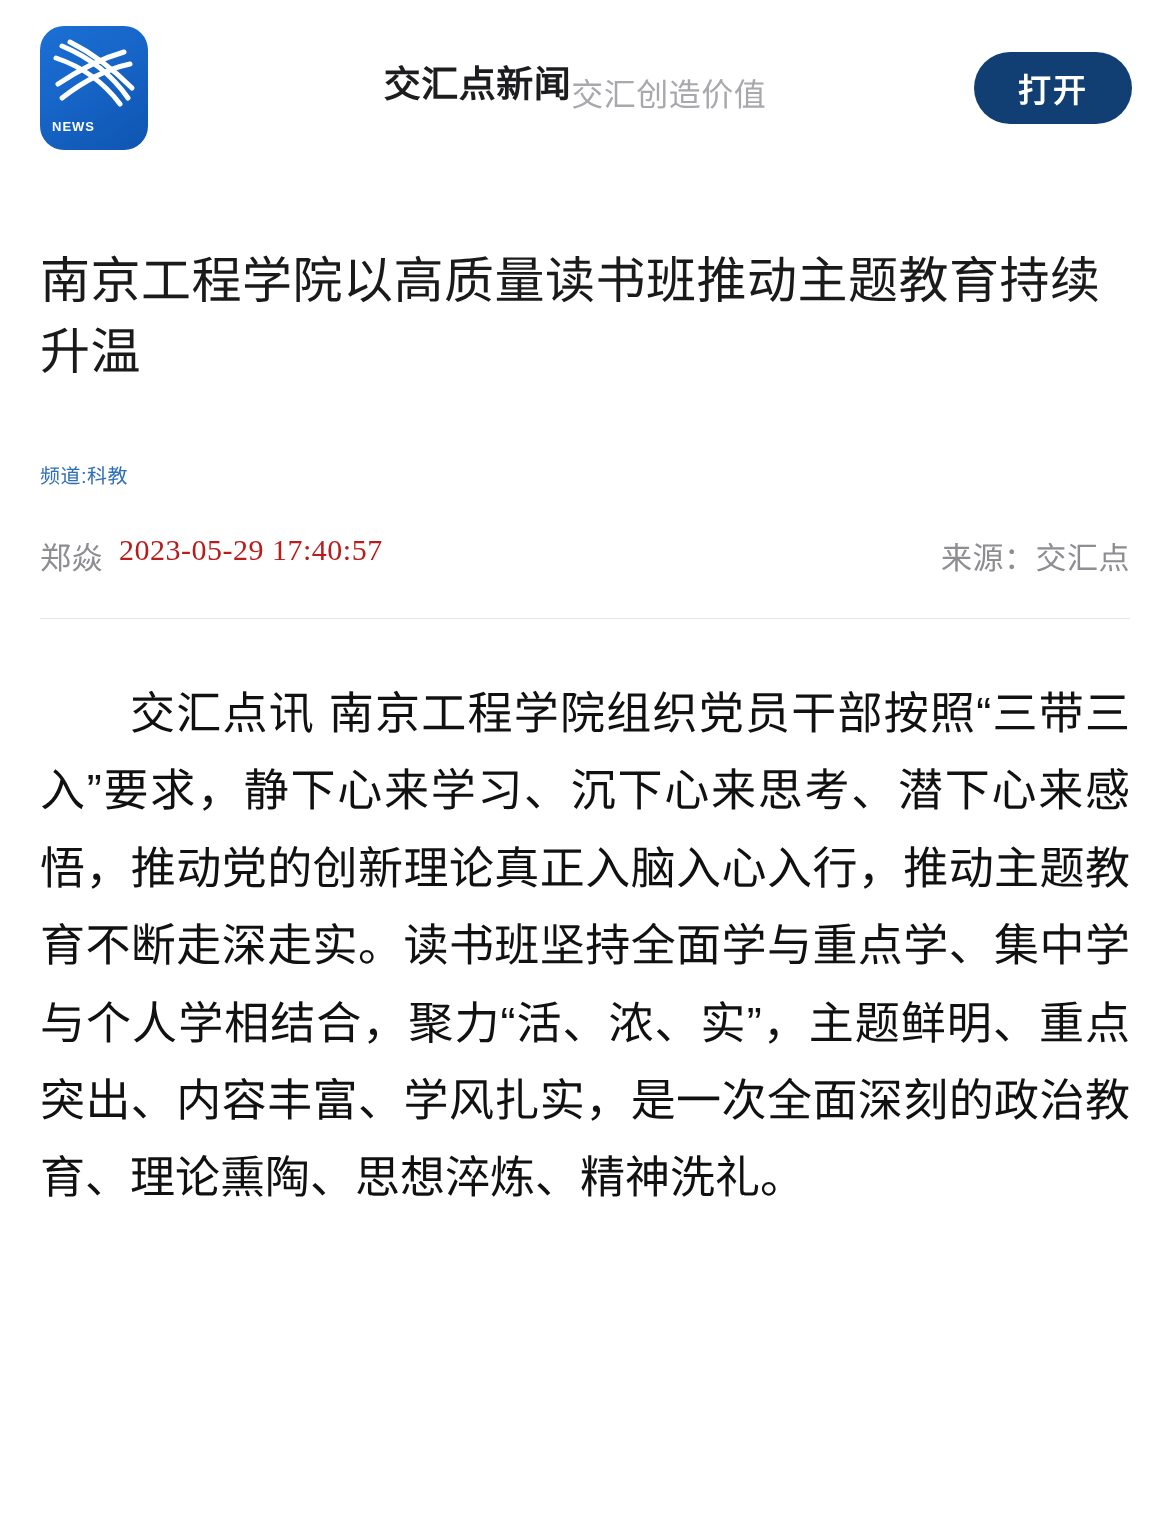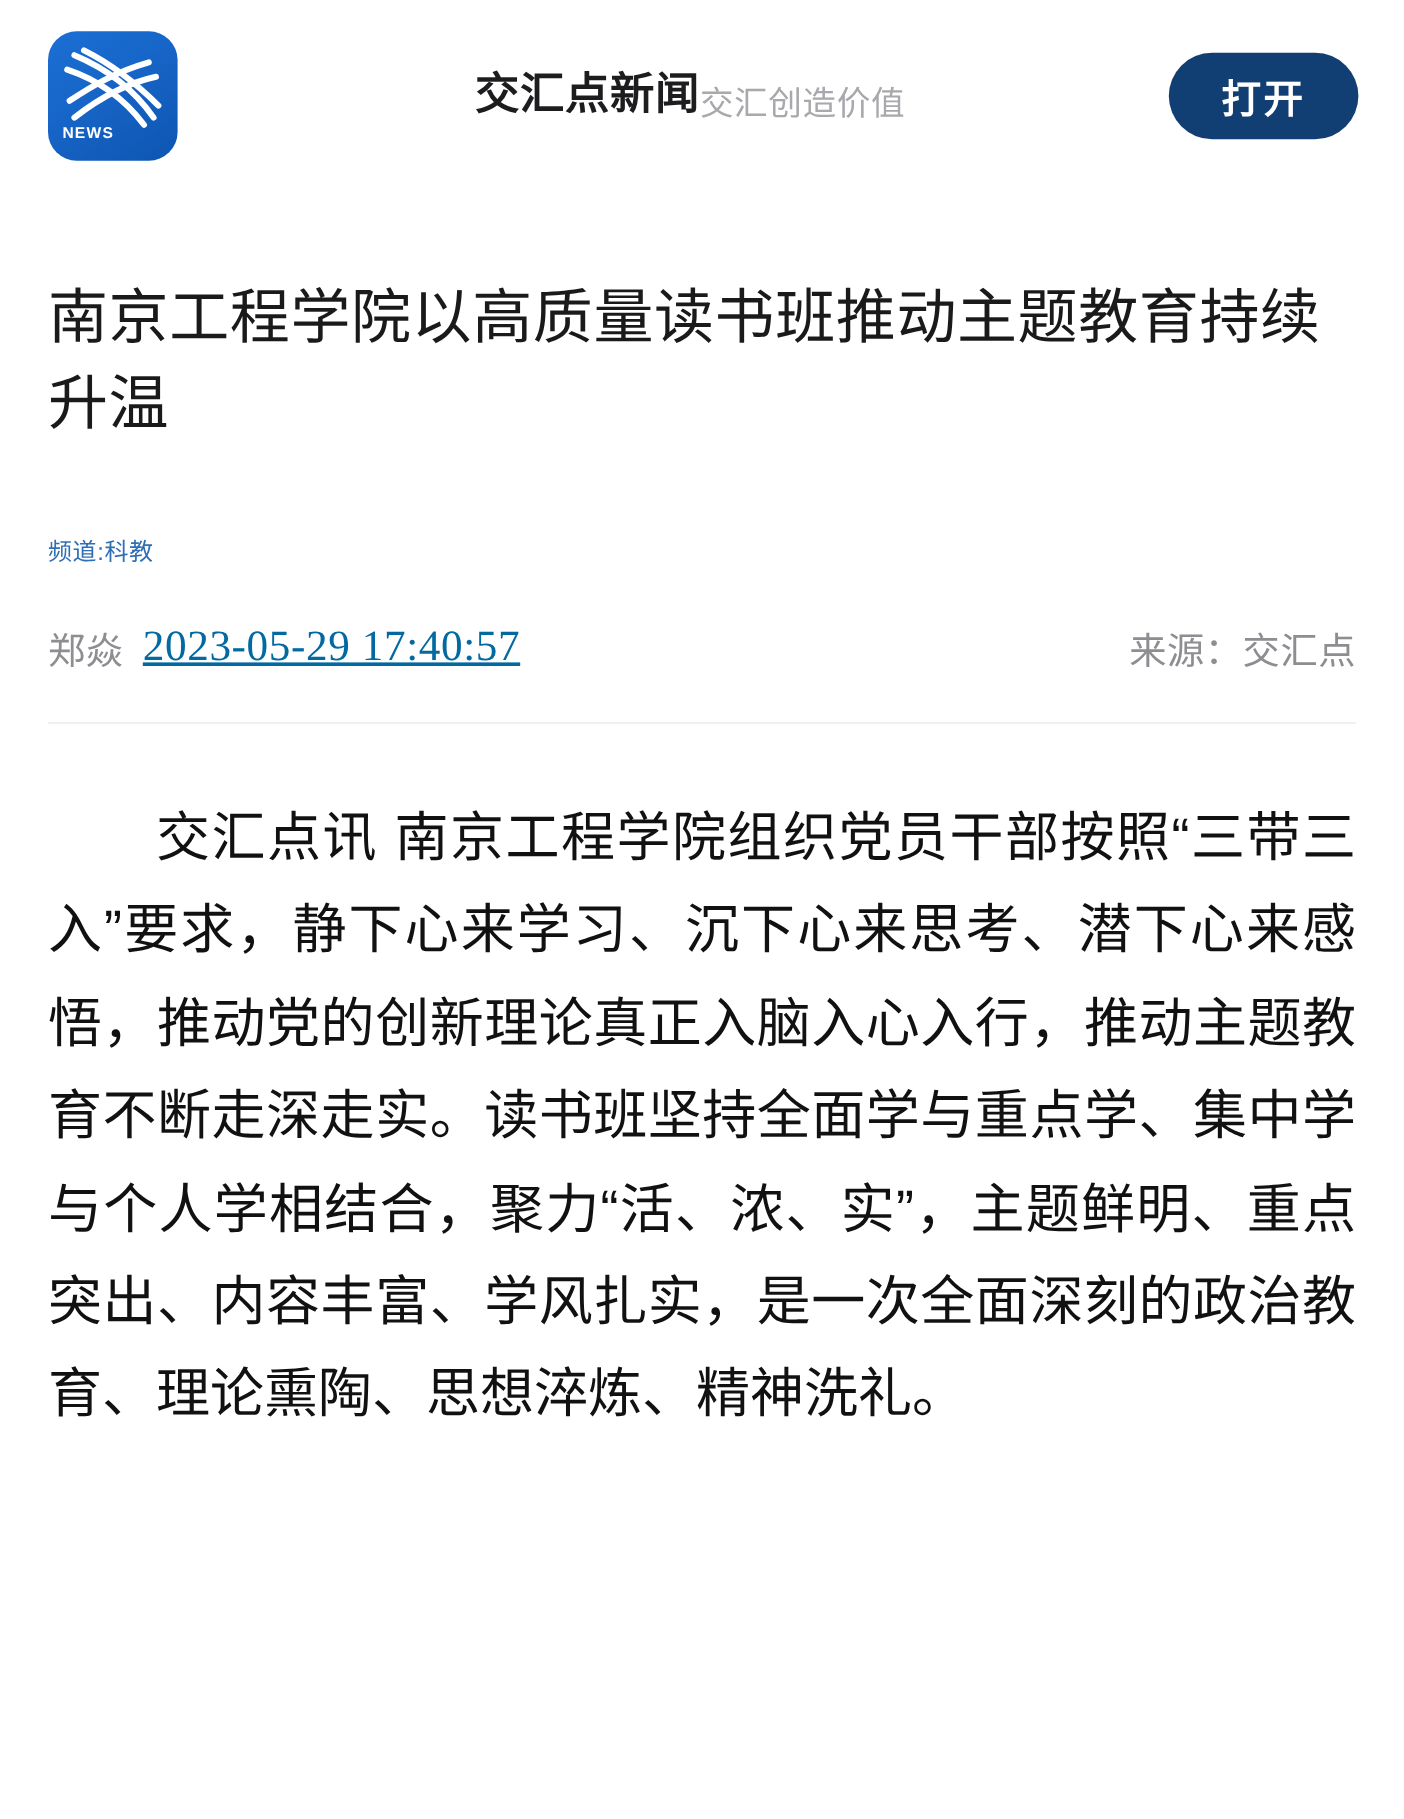--- a/index.html
+++ b/index.html
@@ -18,21 +18,21 @@
 
   
   .app-bar {
     display: flex;
     align-items: center;
     padding: 26px 38px 24px 40px;
     box-sizing: border-box;
   }
   .app-logo {
     width: 108px;
-    height: 108px;
+    height: 124px;
     border-radius: 24px;
     background: linear-gradient(145deg, #1b6fd4 0%, #1766c9 40%, #0e55b0 100%);
     position: relative;
     flex: 0 0 auto;
     overflow: hidden;
   }
   .app-logo svg {
     position: absolute;
     left: 0; top: 0;
   }
@@ -55,21 +55,21 @@
   }
   .app-name {
     font-size: 37px;
     font-weight: bold;
     color: #1d1d1f;
     line-height: 1.25;
     letter-spacing: 0.5px;
   }
   .app-slogan {
     margin-top: 14px;
-    font-size: 28px;
+    font-size: 32px;
     color: #a9a9ad;
     line-height: 1.2;
     letter-spacing: 0.5px;
   }
   .open-button {
     flex: 0 0 auto;
     background: #123f73;
     color: #ffffff;
     font-size: 33px;
     font-weight: bold;
@@ -111,25 +111,24 @@
     align-items: flex-start;
     color: #8d8d92;
   }
   .author {
     font-size: 31px;
     color: #8d8d92;
     letter-spacing: 0.5px;
   }
   .timestamp {
     margin-left: 16px;
-    font-size: 36px;
-    color: #0369a1;
+    font-size: 30px;
+    color: #b91c1c;
     font-family: "Liberation Serif", serif;
     letter-spacing: 0.5px;
-    text-decoration: underline;
   }
   .source {
     font-size: 31px;
     color: #8d8d92;
     letter-spacing: 0.5px;
   }
   .divider {
     margin-top: 40px;
     height: 1px;
     background: #e6e6e8;

